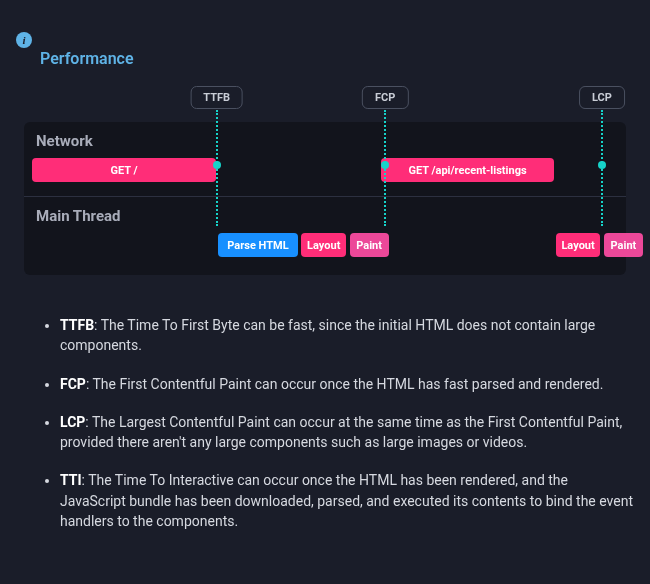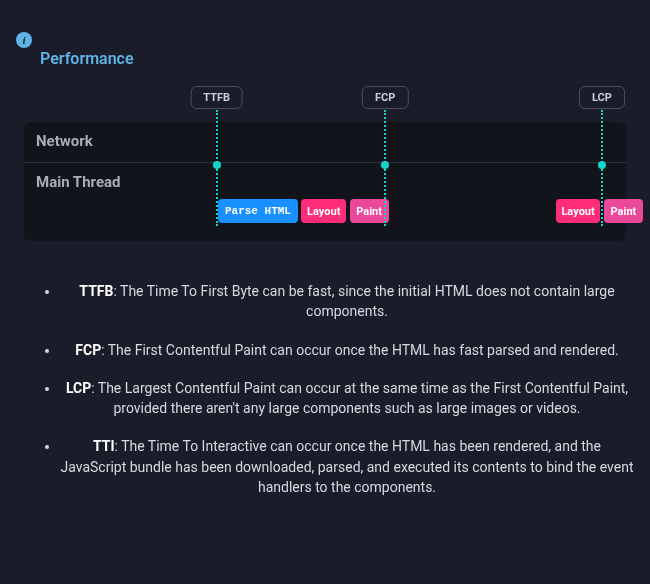--- a/index.html
+++ b/index.html
@@ -101,24 +101,24 @@
     display: flex;
     align-items: center;
     justify-content: center;
     font-size: 11px;
     font-weight: 700;
     color: #fff;
     white-space: nowrap;
     padding: 0 6px;
   }
   .pink   { background: #ff2d78; }
-  .blue   { background: #1890ff; font-family: Liberation Mono, monospace; }
+  .blue   { background: #1890ff; }
   .orange { background: #ec4899; }
   .metrics { list-style: disc; padding-left: 44px; }
-  .metrics li { margin-bottom: 18px; line-height: 1.45; color: #d6d9e0; text-align: center; }
+  .metrics li { margin-bottom: 18px; line-height: 1.45; color: #d6d9e0; }
   .metrics li .term { font-weight: 700; color: #fff; }
 </style>
 </head>
 <body>
 
 <div class="header">
   <div class="info-icon">i</div>
   <div class="title">Performance</div>
 </div>
 
@@ -129,20 +129,24 @@
       <div class="dot" style="left: 32%;"></div>
       <div class="pill" style="left: 60%;">FCP</div>
       <div class="dotted-line" style="left: 60%;"></div>
       <div class="dot" style="left: 60%;"></div>
       <div class="pill" style="left: 96%;">LCP</div>
       <div class="dotted-line" style="left: 96%;"></div>
       <div class="dot" style="left: 96%;"></div>
     </div>
   <div class="panel">
     <div class="row-label">Network</div>
+    <div class="lane" id="network-lane">
+        <div class="bar pink" style="left: 0%; width: calc(32% - 2px);">GET /</div>
+        <div class="bar pink" style="left: 60%; width: calc(30% - 2px);">GET /api/recent-listings</div>
+      </div>
     <div class="divider"></div>
     <div class="row-label">Main Thread</div>
     <div class="lane" id="thread-lane">
         <div class="bar blue" style="left: 32%; width: calc(14% - 2px);">Parse HTML</div>
         <div class="bar pink" style="left: 46.3%; width: calc(8% - 2px);">Layout</div>
         <div class="bar orange" style="left: 54.6%; width: calc(7% - 2px);">Paint</div>
         <div class="bar pink" style="left: 90%; width: calc(8% - 2px);">Layout</div>
         <div class="bar orange" style="left: 98.3%; width: calc(7% - 2px);">Paint</div>
       </div>
   </div>

